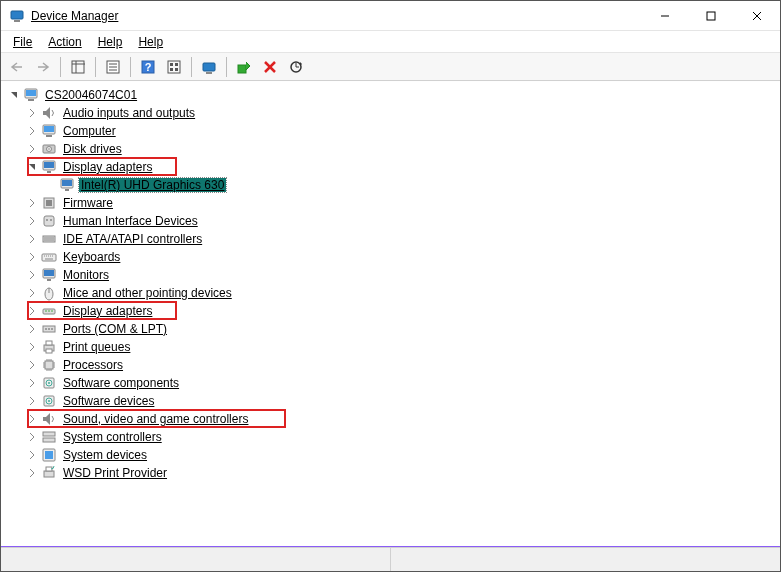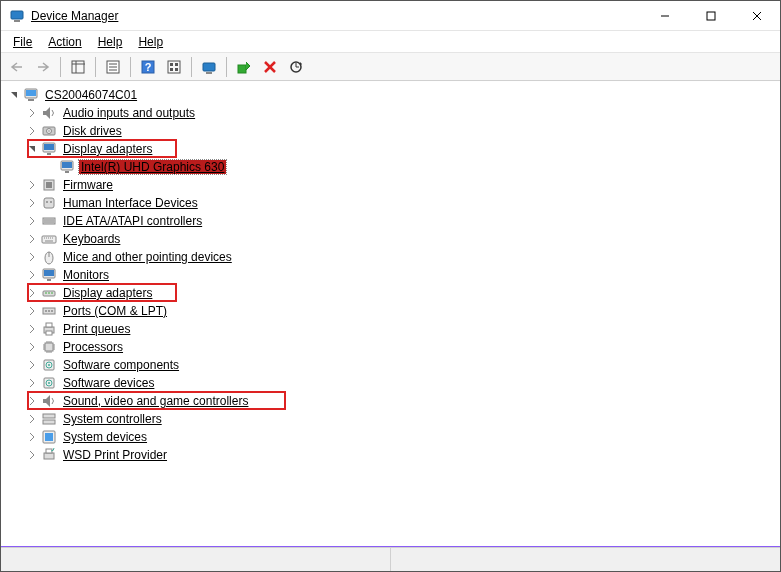--- a/index.html
+++ b/index.html
@@ -97,21 +97,21 @@
   .expander svg { width: 8px; height: 8px; }
   .icon {
     width: 16px; height: 16px;
     margin: 0 4px 0 2px;
     display: inline-flex; align-items: center; justify-content: center;
     flex-shrink: 0;
   }
   .icon svg { width: 16px; height: 16px; }
   .label { white-space: nowrap; padding: 0 2px; }
   .label.selected {
-    background: #b91c1c;
+    background: #0f766e;
     outline: 1px dotted #888;
   }
   .highlight-box {
     position: absolute;
     border: 2px solid #d22;
     pointer-events: none;
     left: 20px;
   }
 </style>
 </head>
@@ -262,20 +262,36 @@
         </div>
         <div class="node">
           <span class="spacer" style="width: 18px;"></span>
           <span class="expander">
             <svg viewBox="0 0 8 8">
               <path d="M2 0 L6 4 L2 8" stroke="#888" fill="none"></path>
             </svg>
           </span>
           <span class="icon">
             <svg viewBox="0 0 16 16">
+              <rect x="2" y="2" width="12" height="9" rx="1" fill="#e8e8e8" stroke="#888"></rect>
+              <rect x="3" y="3" width="10" height="6" fill="#4a9de8"></rect>
+              <rect x="5" y="12" width="6" height="2" fill="#888"></rect>
+            </svg>
+          </span>
+          <span class="label">Computer</span>
+        </div>
+        <div class="node">
+          <span class="spacer" style="width: 18px;"></span>
+          <span class="expander">
+            <svg viewBox="0 0 8 8">
+              <path d="M2 0 L6 4 L2 8" stroke="#888" fill="none"></path>
+            </svg>
+          </span>
+          <span class="icon">
+            <svg viewBox="0 0 16 16">
               <rect x="2" y="4" width="12" height="8" rx="1" fill="#ccc" stroke="#888"></rect>
               <circle cx="8" cy="8" r="2.5" fill="#eee" stroke="#888"></circle>
               <circle cx="8" cy="8" r=".8" fill="#888"></circle>
             </svg>
           </span>
           <span class="label">Disk drives</span>
         </div>
         <div class="node">
           <span class="spacer" style="width: 18px;"></span>
           <span class="expander">
@@ -368,41 +384,41 @@
         </div>
         <div class="node">
           <span class="spacer" style="width: 18px;"></span>
           <span class="expander">
             <svg viewBox="0 0 8 8">
               <path d="M2 0 L6 4 L2 8" stroke="#888" fill="none"></path>
             </svg>
           </span>
           <span class="icon">
             <svg viewBox="0 0 16 16">
-              <ellipse cx="8" cy="9" rx="4" ry="6" fill="#eee" stroke="#888"></ellipse>
-              <line x1="8" y1="3" x2="8" y2="8" stroke="#888"></line>
-            </svg>
-          </span>
-          <span class="label">Mice and other pointing devices</span>
-        </div>
-        <div class="node">
-          <span class="spacer" style="width: 18px;"></span>
-          <span class="expander">
-            <svg viewBox="0 0 8 8">
-              <path d="M2 0 L6 4 L2 8" stroke="#888" fill="none"></path>
-            </svg>
-          </span>
-          <span class="icon">
-            <svg viewBox="0 0 16 16">
               <rect x="2" y="2" width="12" height="9" rx="1" fill="#e8e8e8" stroke="#888"></rect>
               <rect x="3" y="3" width="10" height="6" fill="#3a7fc7"></rect>
               <rect x="6" y="12" width="4" height="2" fill="#888"></rect>
             </svg>
           </span>
           <span class="label">Monitors</span>
+        </div>
+        <div class="node">
+          <span class="spacer" style="width: 18px;"></span>
+          <span class="expander">
+            <svg viewBox="0 0 8 8">
+              <path d="M2 0 L6 4 L2 8" stroke="#888" fill="none"></path>
+            </svg>
+          </span>
+          <span class="icon">
+            <svg viewBox="0 0 16 16">
+              <ellipse cx="8" cy="9" rx="4" ry="6" fill="#eee" stroke="#888"></ellipse>
+              <line x1="8" y1="3" x2="8" y2="8" stroke="#888"></line>
+            </svg>
+          </span>
+          <span class="label">Mice and other pointing devices</span>
         </div>
         <div class="node">
           <span class="spacer" style="width: 18px;"></span>
           <span class="expander">
             <svg viewBox="0 0 8 8">
               <path d="M2 0 L6 4 L2 8" stroke="#888" fill="none"></path>
             </svg>
           </span>
           <span class="icon">
             <svg viewBox="0 0 16 16">

